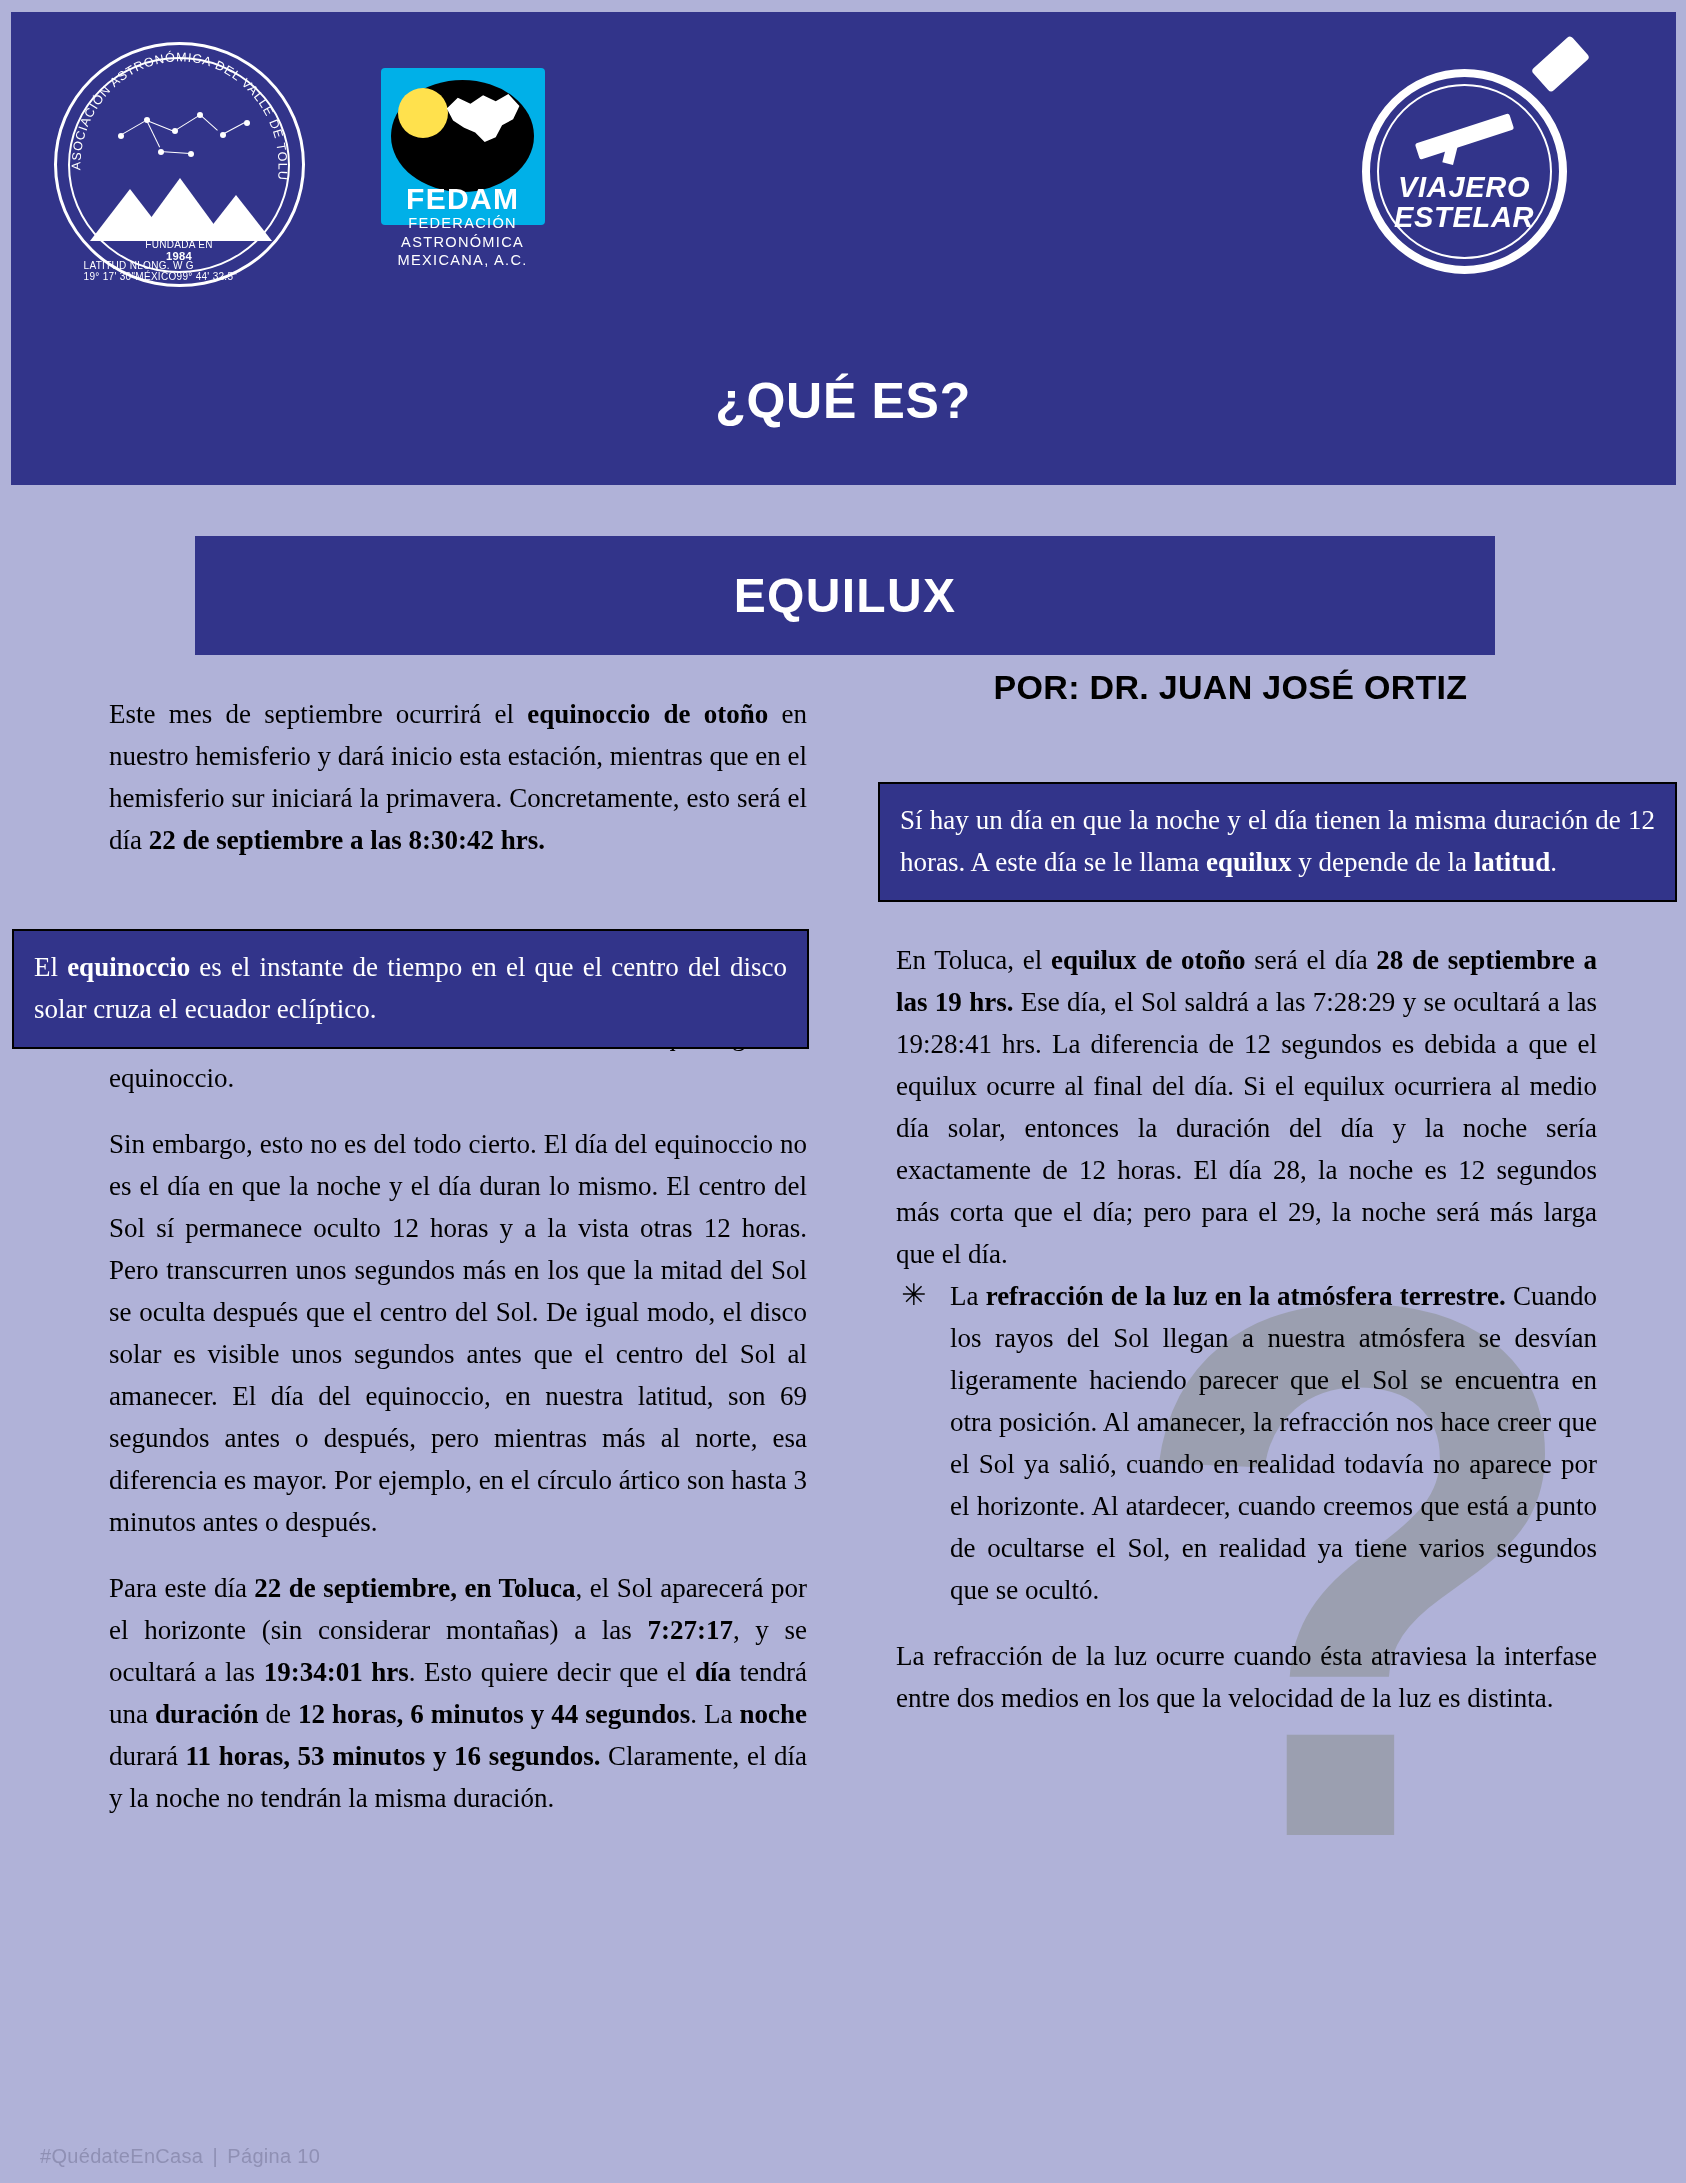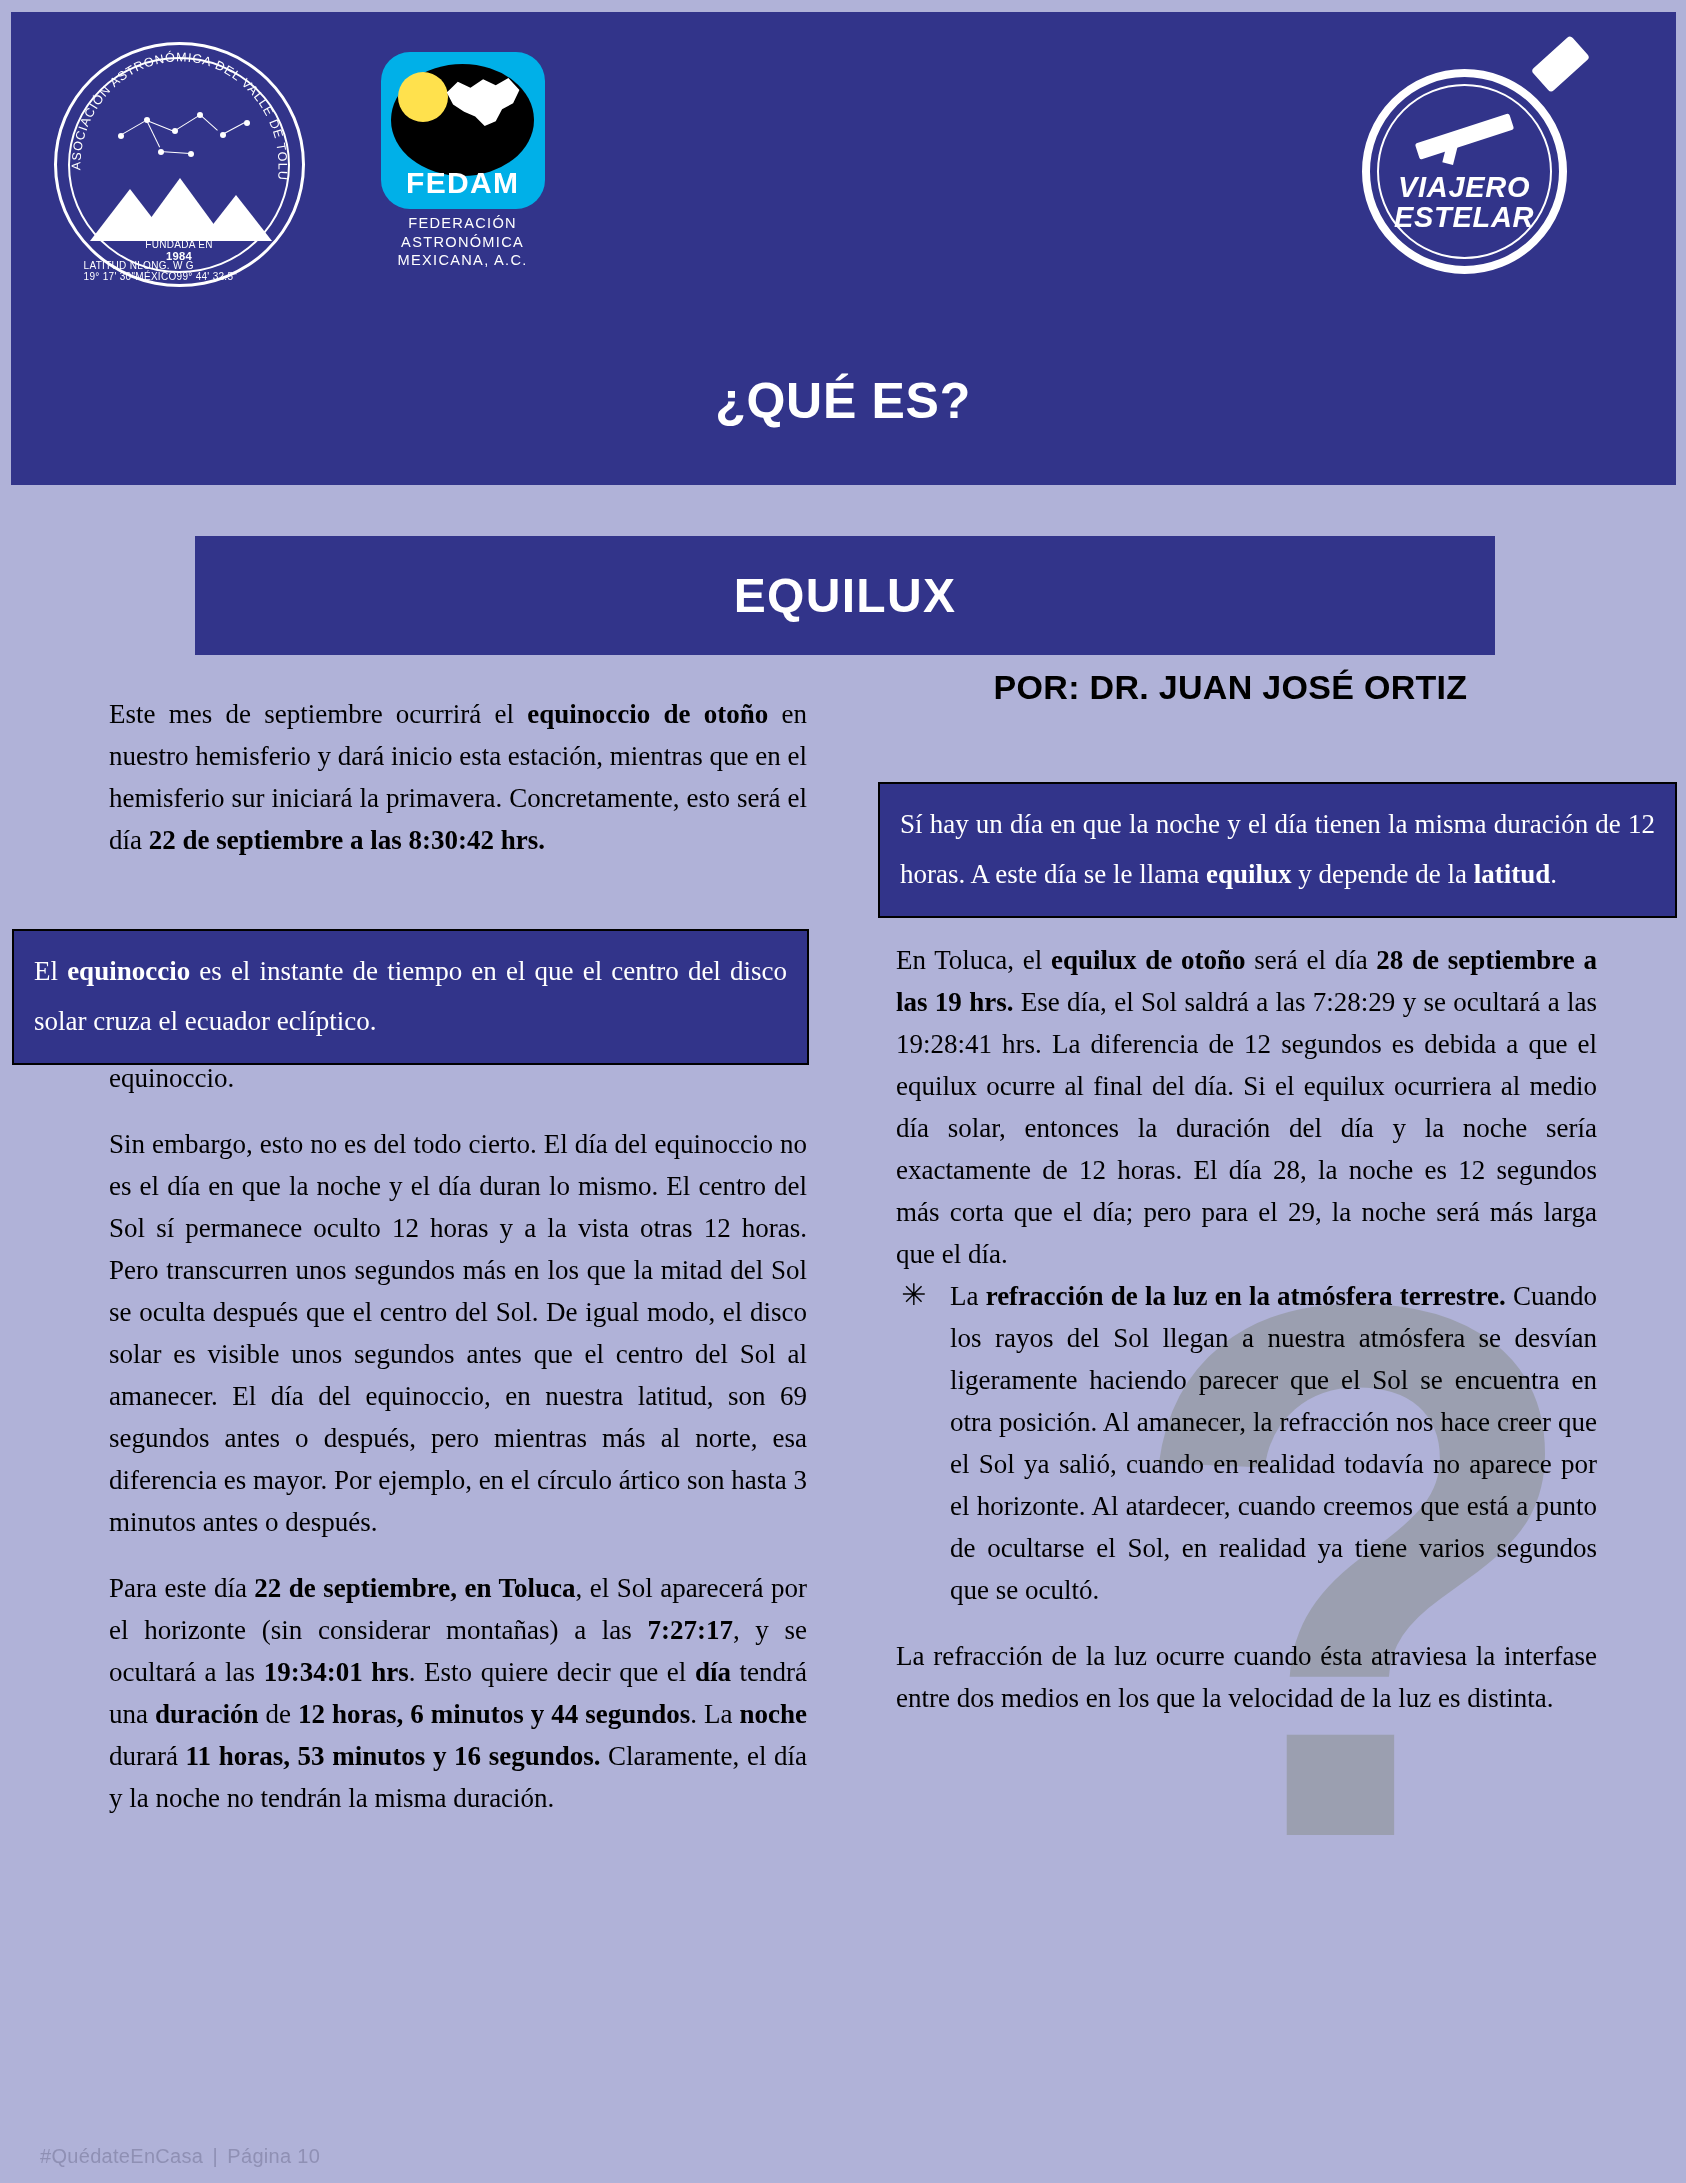--- a/index.html
+++ b/index.html
@@ -133,25 +133,25 @@
   
   .logo-fedam {
     position: absolute;
     left: 370px;
     top: 40px;
     width: 165px;
     height: 245px;
   }
   .logo-fedam .box {
     position: absolute;
-    left: 0; top: 0;
+    left: 0; top: 16px;
     width: 164px;
     height: 157px;
     background: #00b0e8;
-    border-radius: 29px;
+    border-radius: 4px;
   }
   .logo-fedam .circle-black {
     position: absolute;
     left: 10.6px; top: 12px;
     width: 143px; height: 112px;
     background: #000000;
     border-radius: 50% 50% 50% 50%;
   }
   .logo-fedam .moon {
     position: absolute;
@@ -328,21 +328,21 @@
   p.body.tight { margin-bottom: 0; }
   b { font-weight: bold; }
 
   .callout {
     background: #32348a;
     border: 2.6px solid #000000;
     color: #ffffff;
     padding: 14.6px 20px 17px 20px;
     box-sizing: border-box;
     font-size: 27px;
-    line-height: 50px;
+    line-height: 42px;
     text-align: justify;
   }
   .callout-left {
     position: absolute;
     left: 12px;
     top: 929px;
     width: 797px;
   }
   .callout-right {
     position: absolute;

